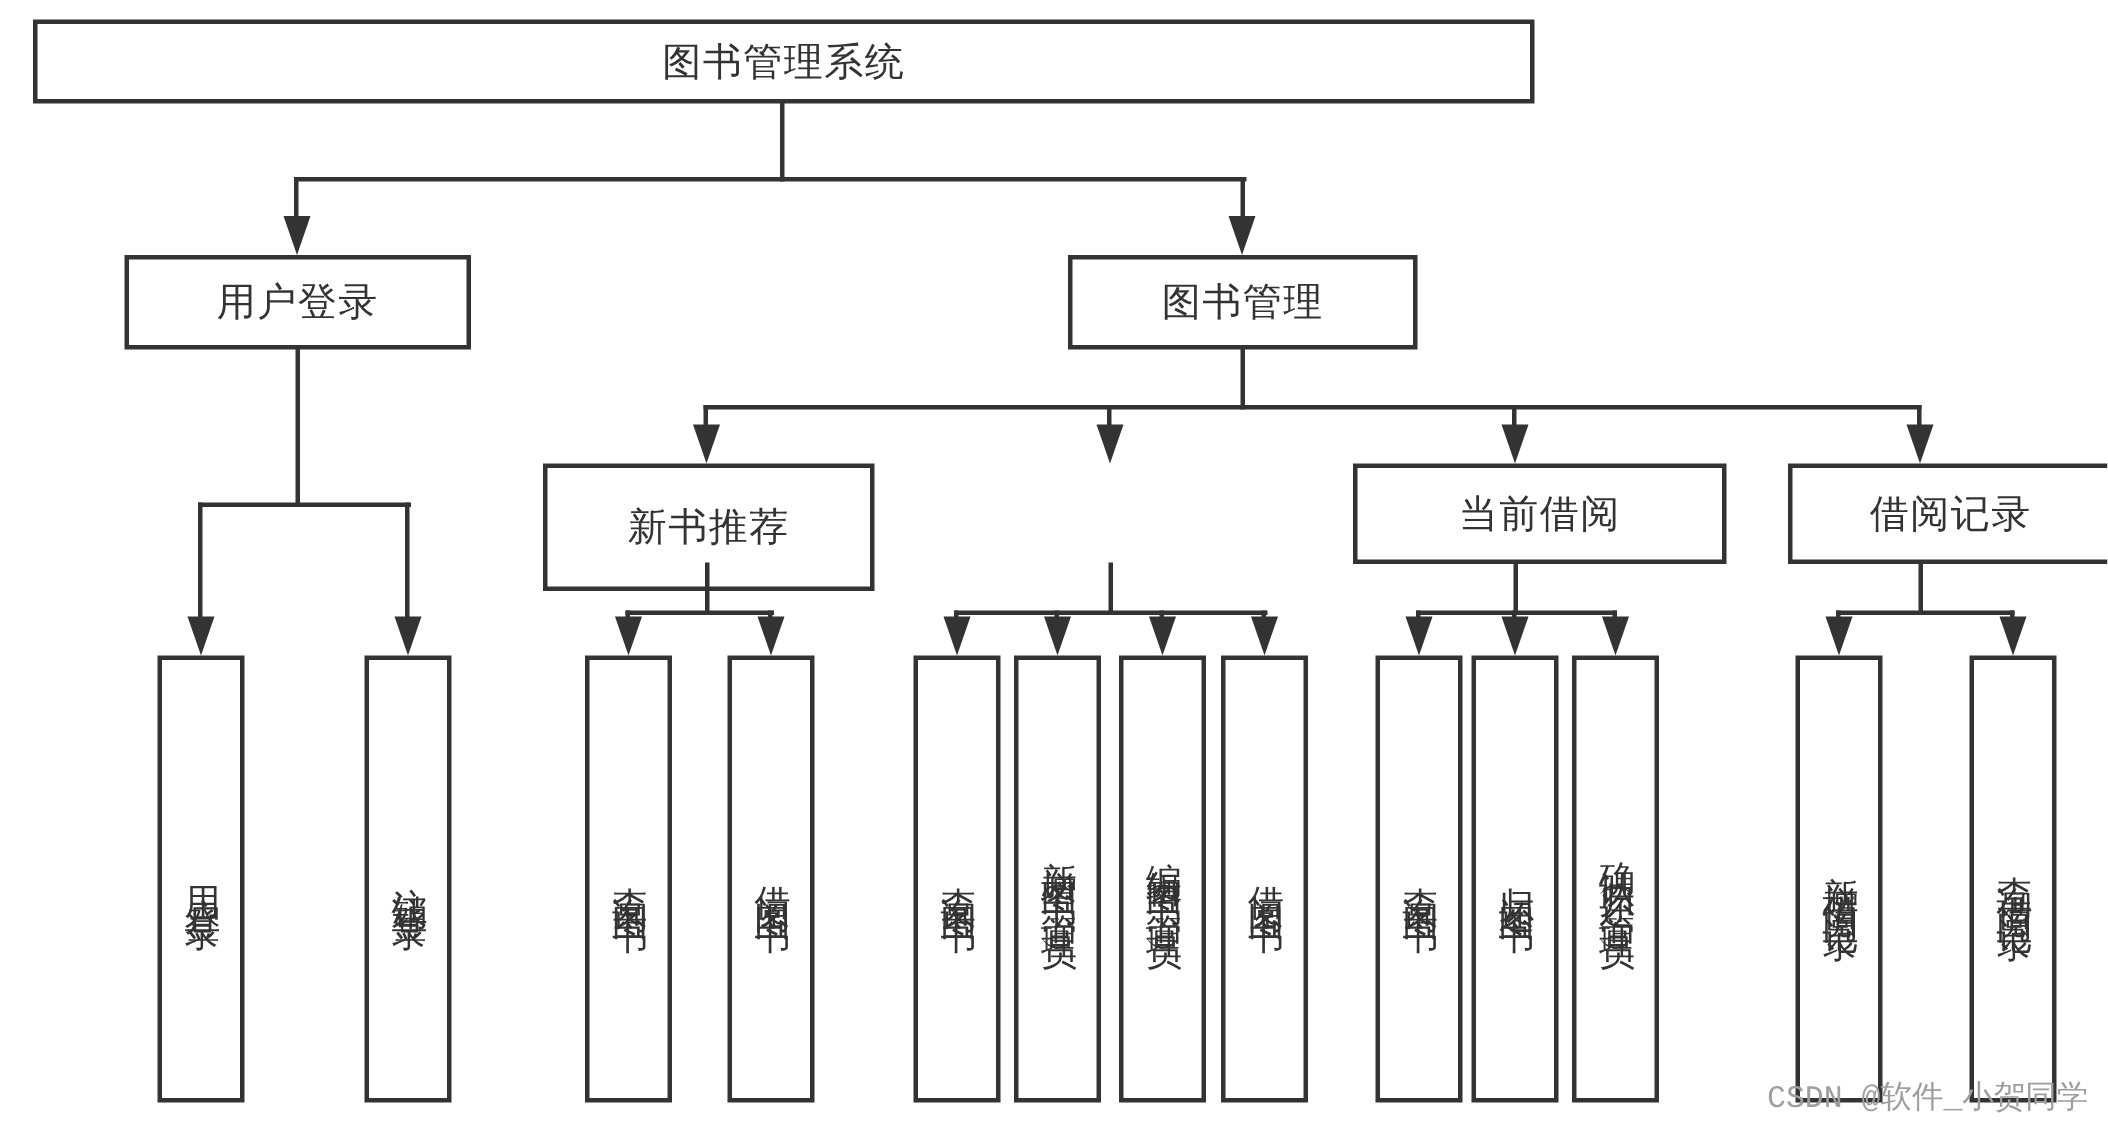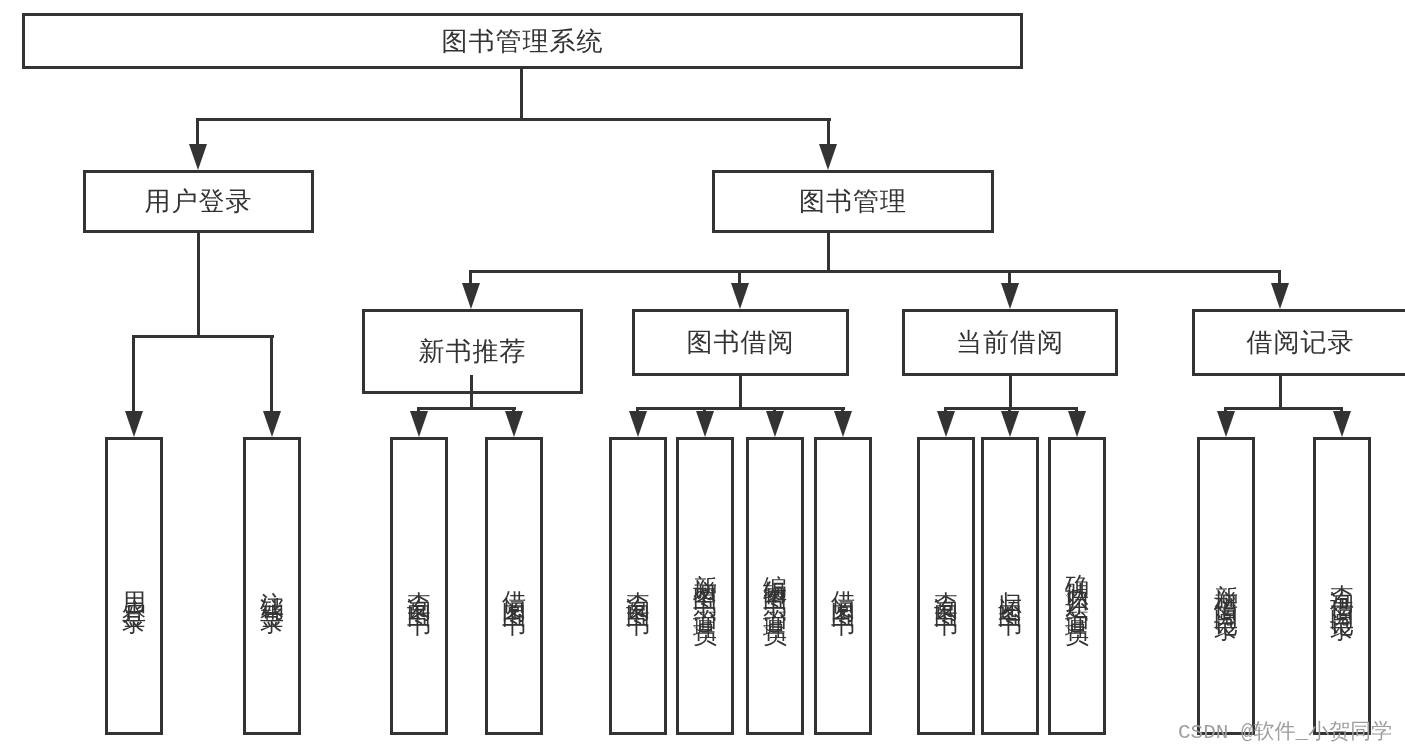--- a/index.html
+++ b/index.html
@@ -66,33 +66,30 @@
 <div class="canvas">
 
   <div class="node" style="left:22px; top:13px; width:1001px; height:56px;">
     <span class="hlabel">图书管理系统</span>
   </div>
 
   <div class="node" style="left:83px; top:170px; width:231px; height:63px;">
     <span class="hlabel">用户登录</span>
   </div>
 
-  <div class="node" style="left:712px; top:170px; width:282px; height:63px;">
+  <div class="node" style="left:712px; top:170px; width:233px; height:63px;">
     <span class="hlabel">图书管理</span>
   </div>
 
   <div class="node" style="left:362px; top:309px; width:221px; height:85px;">
     <span class="hlabel">新书推荐</span>
   </div>
 
-  <div class="node" style="left:632px; top:309px; width:217px; height:67px;">
-    <span class="hlabel">图书借阅</span>
-  </div>
-
-  <div class="node" style="left:902px; top:309px; width:216px; height:67px;">
+
+  <div class="node" style="left:902px; top:309px; width:249px; height:67px;">
     <span class="hlabel">当前借阅</span>
   </div>
 
   <div class="node" style="left:1172px; top:309px; width:217px; height:67px;margin-left:20px;">
     <span class="hlabel">借阅记录</span>
   </div>
 
   <div class="node leaf" style="left:105px; top:437px; width:58px; height:298px;">
     <span class="vlabel">用户登录</span>
   </div>

